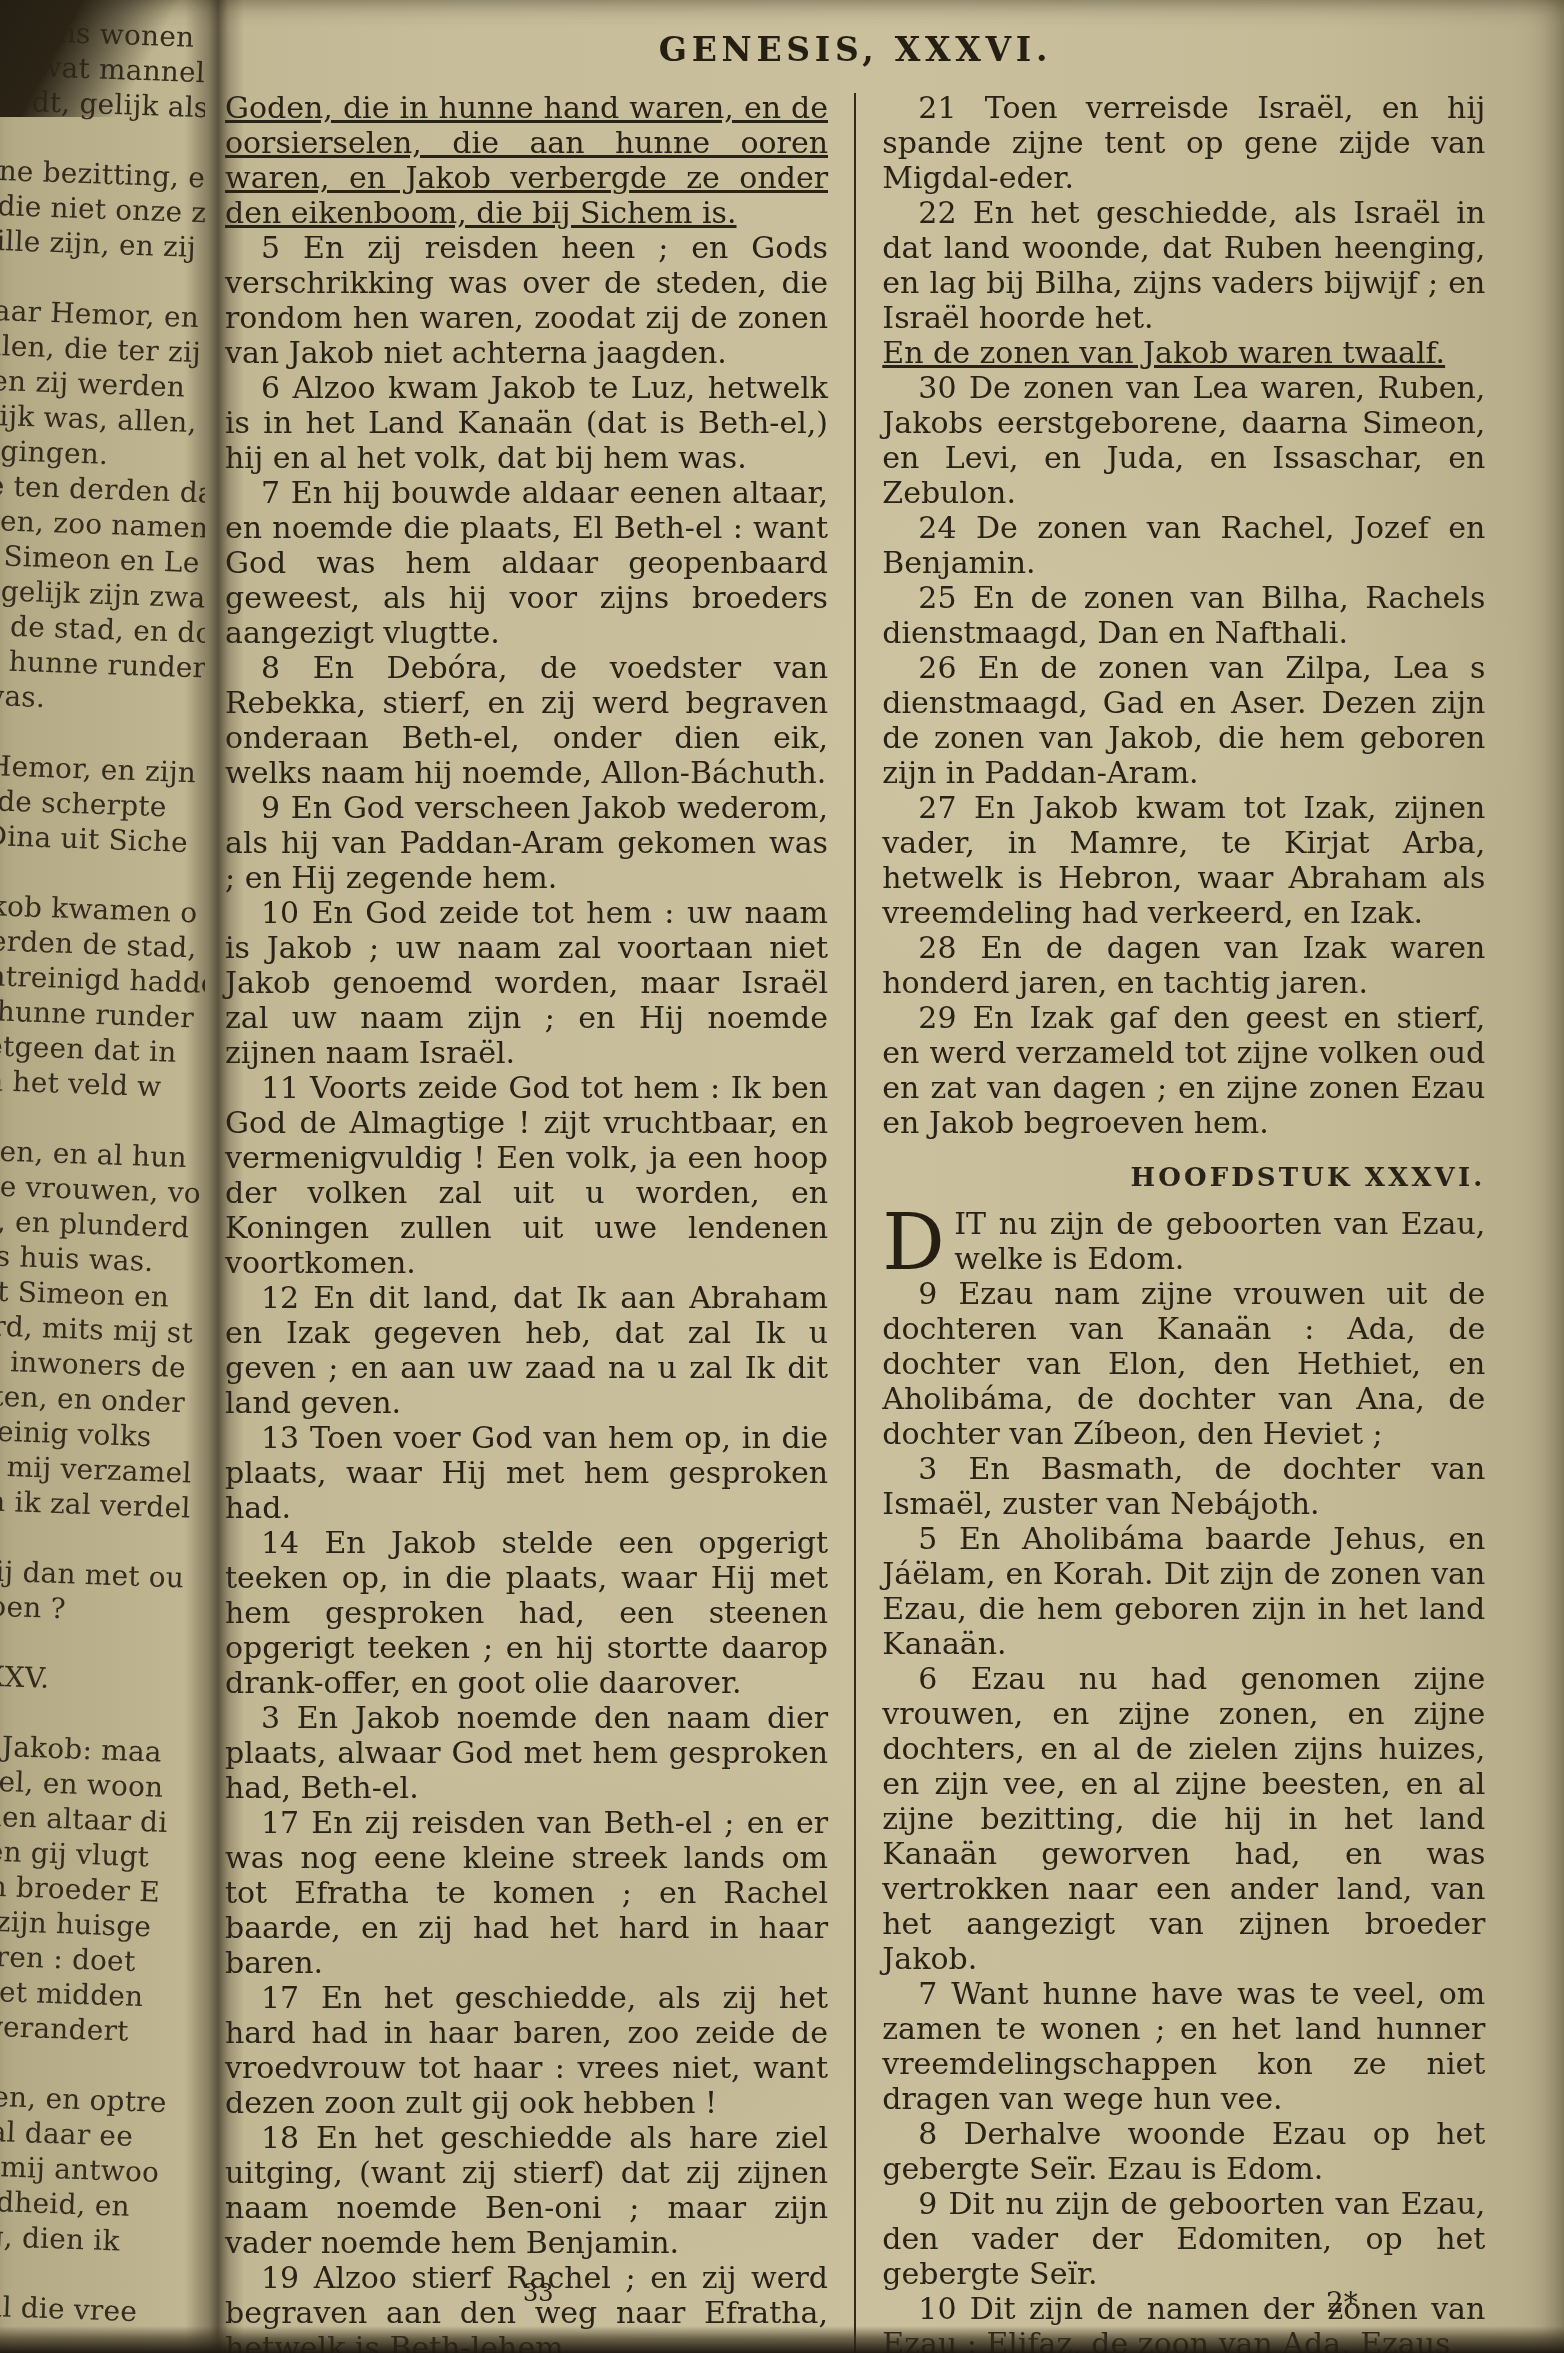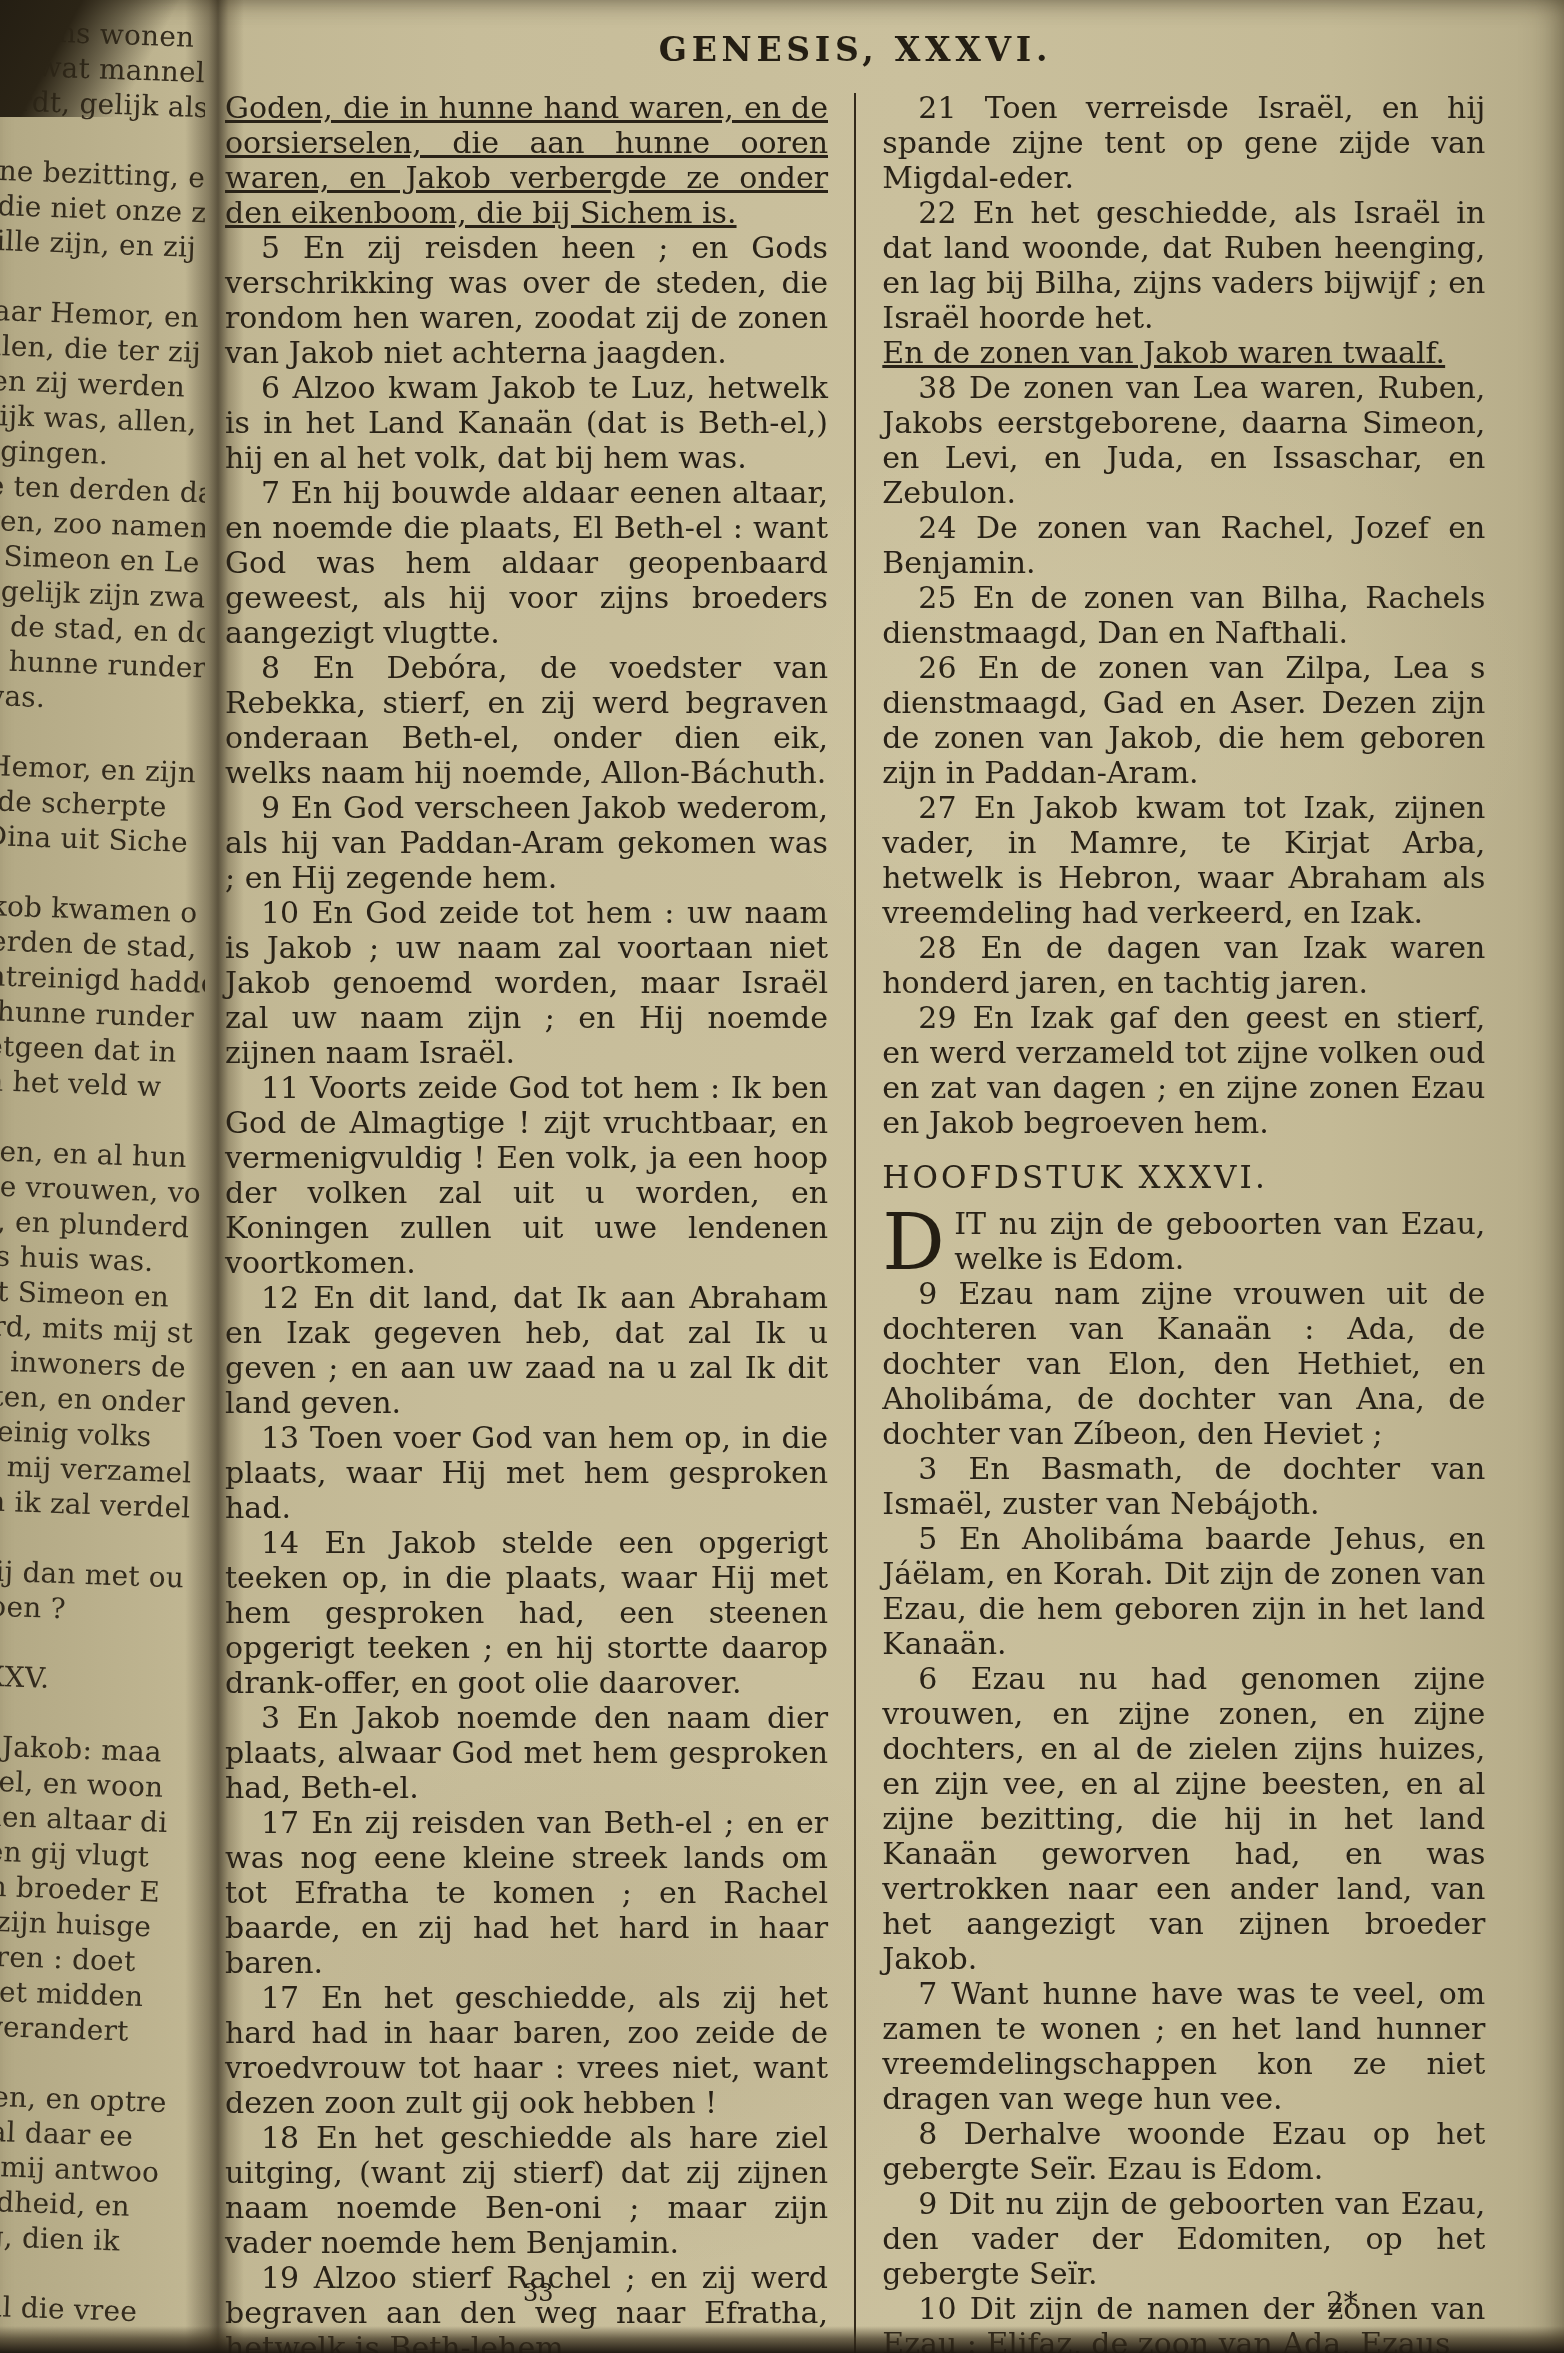--- a/index.html
+++ b/index.html
@@ -36,21 +36,21 @@
   .header {
     text-align:center; font-size:33px; font-weight:bold; letter-spacing:4.7px;
     color:#241e13; margin-bottom:21px;
   }
   .columns { display:flex; align-items:stretch; }
   .col { width:603px; text-align:justify; font-size:30px; line-height:35px; }
   .col-divider { width:2.3px; background:#32291a; margin:3.1px 26px 7.8px 26px; }
   .block { text-indent:36px; }
   .block.cont { text-indent:0;text-decoration:underline; }
   .block.heading {
-    text-indent:0; text-align:left; font-size:31px; font-weight:normal;
+    text-indent:0; text-align:right; font-size:26px; font-weight:bold;
     letter-spacing:3.1px; margin:20.3px 0 11px;
   }
   .block.dropcap { text-indent:0; }
   .initial {
     float:left; font-size:78px; line-height:59px; padding:6.3px 9.4px 0 0;
     color:#241e13;
   }
   .page-number { position:absolute; left:523px; top:2279px; font-size:24px; color:#292217; }
   .signature  { position:absolute; left:1326px; top:2286px; font-size:28px; color:#292217; }
   .bottom-edge {
@@ -163,21 +163,21 @@
           <p class="block verse"><span class="vtext">19 Alzoo stierf Rachel ; en zij werd begraven aan den weg naar Efratha, hetwelk is Beth-lehem.</span></p>
         </div>
 
       <div class="col-divider"></div>
 
       <div class="col">
 
       <p class="block verse"><span class="vtext">21 Toen verreisde Israël, en hij spande zijne tent op gene zijde van Migdal-eder.</span></p>
           <p class="block verse"><span class="vtext">22 En het geschiedde, als Israël in dat land woonde, dat Ruben heenging, en lag bij Bilha, zijns vaders bijwijf ; en Israël hoorde het.</span></p>
           <p class="block cont"><span class="vtext">En de zonen van Jakob waren twaalf.</span></p>
-          <p class="block verse"><span class="vtext">38 De zonen van Lea waren, Ruben, Jakobs eerstgeborene, daarna Simeon, en Levi, en Juda, en Issaschar, en Zebulon.</span></p>
+          <p class="block verse"><span class="vtext">30 De zonen van Lea waren, Ruben, Jakobs eerstgeborene, daarna Simeon, en Levi, en Juda, en Issaschar, en Zebulon.</span></p>
           <p class="block verse"><span class="vtext">24 De zonen van Rachel, Jozef en Benjamin.</span></p>
           <p class="block verse"><span class="vtext">25 En de zonen van Bilha, Rachels dienstmaagd, Dan en Nafthali.</span></p>
           <p class="block verse"><span class="vtext">26 En de zonen van Zilpa, Lea s dienstmaagd, Gad en Aser. Dezen zijn de zonen van Jakob, die hem geboren zijn in Paddan-Aram.</span></p>
           <p class="block verse"><span class="vtext">27 En Jakob kwam tot Izak, zijnen vader, in Mamre, te Kirjat Arba, hetwelk is Hebron, waar Abraham als vreemdeling had verkeerd, en Izak.</span></p>
           <p class="block verse"><span class="vtext">28 En de dagen van Izak waren honderd jaren, en tachtig jaren.</span></p>
           <p class="block verse"><span class="vtext">29 En Izak gaf den geest en stierf, en werd verzameld tot zijne volken oud en zat van dagen ; en zijne zonen Ezau en Jakob begroeven hem.</span></p>
           <p class="block heading"><span class="vtext">HOOFDSTUK XXXVI.</span></p>
           <p class="block dropcap"><span class="initial">D</span><span class="vtext">IT nu zijn de geboorten van Ezau, welke is Edom.</span></p>
           <p class="block verse"><span class="vtext">9 Ezau nam zijne vrouwen uit de dochteren van Kanaän : Ada, de dochter van Elon, den Hethiet, en Aholibáma, de dochter van Ana, de dochter van Zíbeon, den Heviet ;</span></p>
           <p class="block verse"><span class="vtext">3 En Basmath, de dochter van Ismaël, zuster van Nebájoth.</span></p>

